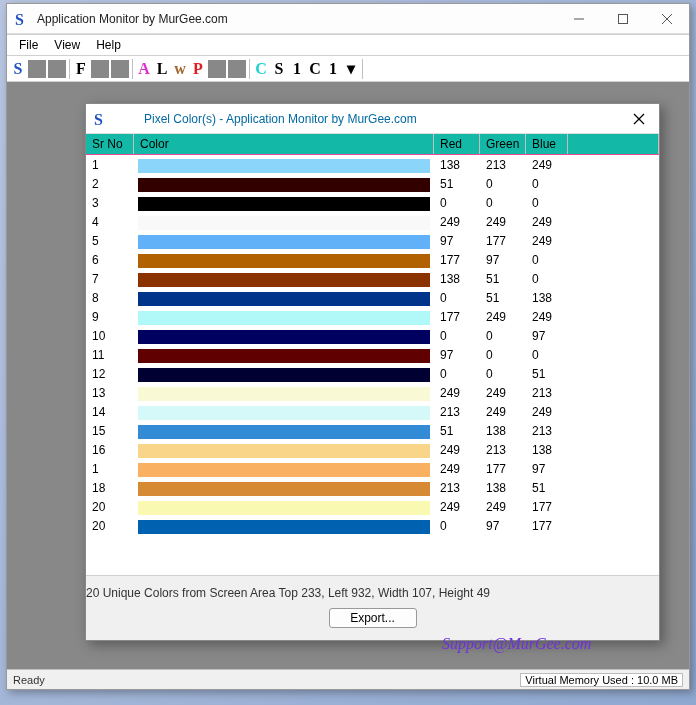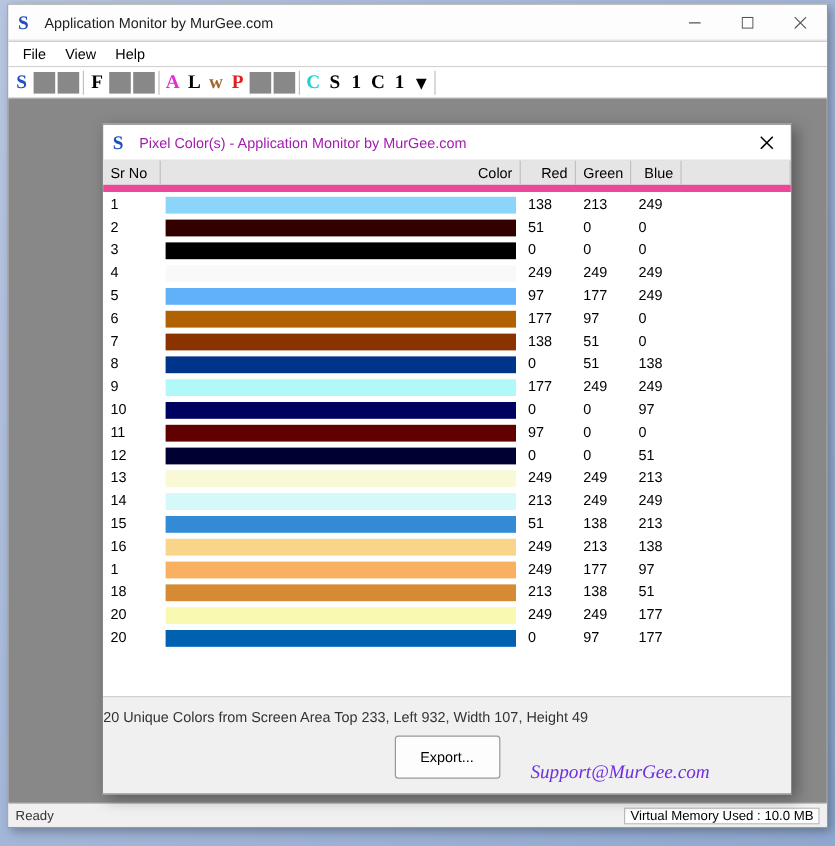--- a/index.html
+++ b/index.html
@@ -118,37 +118,37 @@
     display: flex;
     flex-direction: column;
   }
   .dlg-titlebar {
     height: 30px;
     display: flex;
     align-items: center;
     padding-left: 8px;
     border-bottom: 1px solid #ddd;
   }
-  .dlg-title { color:#a21caf; }
+  .dlg-title { color:#0369a1;margin-left:28px; }
   .dlg-close {
     margin-left:auto;
     width:40px; height:30px;
     display:flex; align-items:center; justify-content:center;
     font-size:16px;
   }
   .grid-header {
     display: grid;
     grid-template-columns: 48px 300px 46px 46px 42px 1fr;
-    border-bottom: 6px solid #ec4899;
-    background: #e5e5e5;
+    border-bottom: 1px solid #ec4899;
+    background: #14b8a6;
   }
   .grid-header div {
     border-right: 1px solid #c0c0c0;
     padding: 3px 6px;
-    text-align: right;
+    text-align: left;
     font-size: 12px;
   }
   .grid-header div:first-child { text-align:left; }
   .grid-body {
     background: #fff;
   }
   .grid-row {
     display: grid;
     grid-template-columns: 48px 300px 46px 46px 42px 1fr;
     height: 19px;
@@ -173,21 +173,21 @@
   .dlg-footer {
     border-top: 1px solid #d0d0d0;
     background: #f0f0f0;
     padding: 10px 0 12px;
   }
   .dlg-desc { margin-bottom: 8px; color:#333; }
   .export-btn {
     display: block;
     margin: 0 auto;
     width: 88px;
-    height: 36px;
+    height: 20px;
     border: 1px solid #999;
     background: #fdfdfd;
     border-radius: 3px;
     font-size: 12px;
   }
   svg.ico { width:10px; height:10px; }
 </style>
 </head>
 <body>
 

